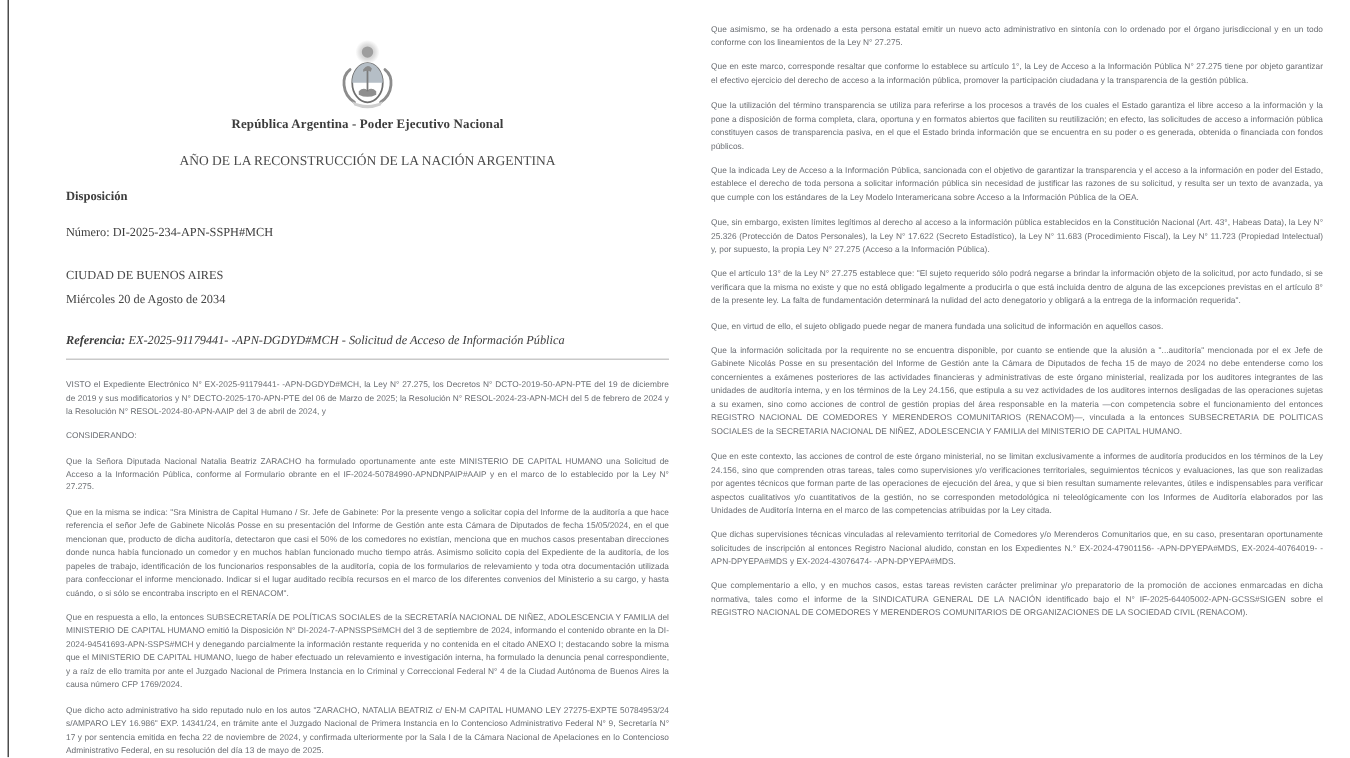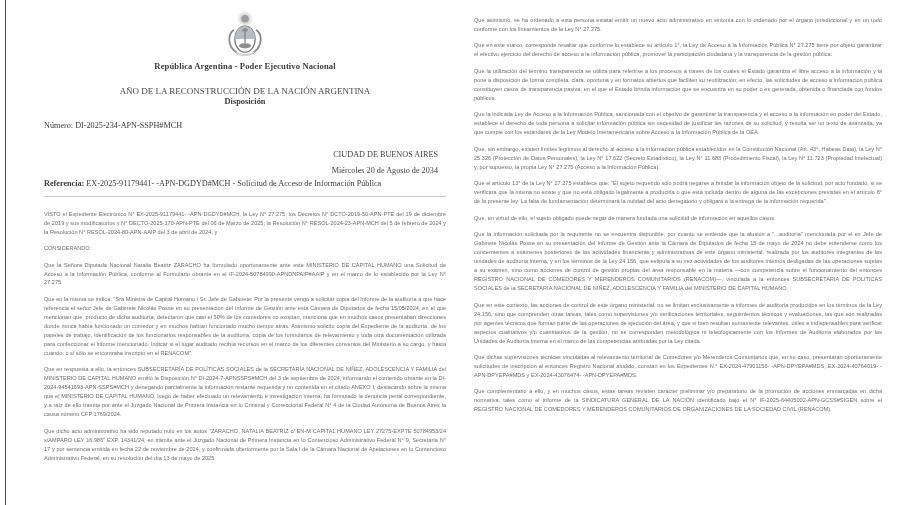--- a/index.html
+++ b/index.html
@@ -30,21 +30,21 @@
     top: 0;
     width: 900px;
     height: 505px;
     display: flex;
   }
   .col {
     box-sizing: border-box;
   }
   .col-left {
     width: 468px;
-    padding: 10px 22px 8px 44px;
+    padding: 26px 22px 8px 44px;
   }
   .col-right {
     width: 432px;
     padding: 16px 18px 8px 6px;
   }
 
   
   .crest {
     display: block;
     margin: 0 auto 3px auto;
@@ -60,44 +60,45 @@
     line-height: 1.25;
   }
   .year-line {
     text-align: center;
     font-size: 9px;
     color: #4a4a4a;
     line-height: 1.3;
     margin-top: 14px;
   }
   .doc-type {
-    text-align: center;
     font-weight: bold;
     font-size: 8.4px;
     color: #3c3c3c;
+    margin-top: 13px;
   }
   .field-row {
     margin-top: 15px;
     font-size: 8.2px;
     color: #3c3c3c;
   }
   .field-row .lbl {
     font-weight: normal;
   }
   .place-block {
     margin-top: 17px;
-    text-align: right;
     font-size: 8.2px;
     color: #444;
     line-height: 1.9;
     padding-right: 8px;
   }
   .ref-row {
+    margin-top: 14px;
     font-size: 8.2px;
     color: #3c3c3c;
+    font-style: italic;
   }
   .ref-row .lbl {
     font-weight: bold;
   }
   .hr {
     margin: 8px 0 0 0;
     height: 1px;
     background: #c9c9c9;
     width: 100%;
   }

